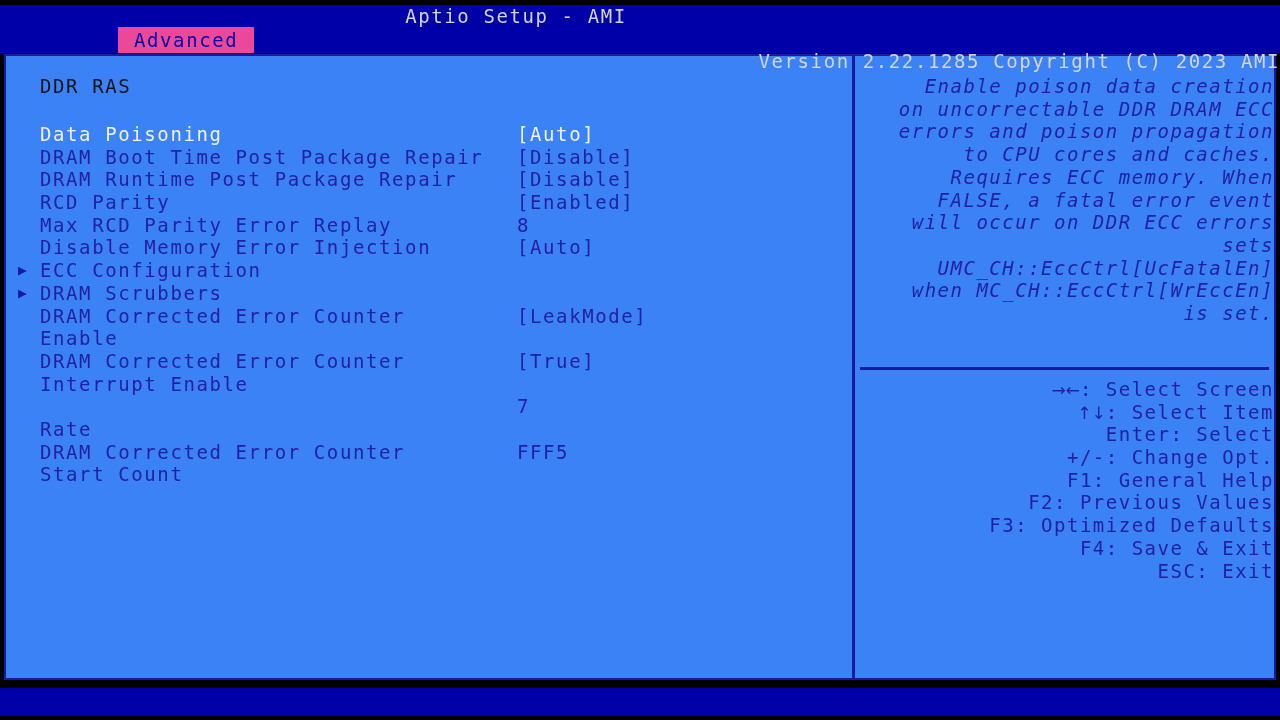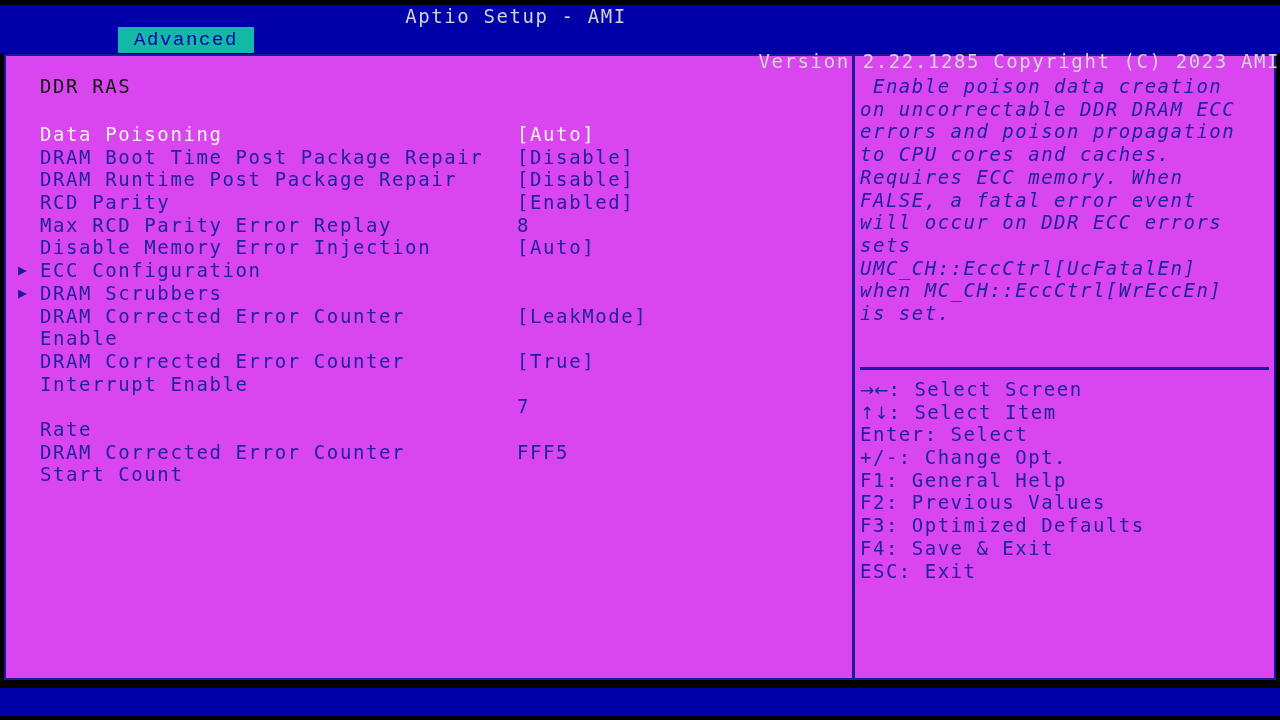--- a/index.html
+++ b/index.html
@@ -57,35 +57,35 @@
     top: 0;
     height: 26px;
     line-height: 26px;
     padding: 0 16px;
     font-size: 19px;
     letter-spacing: 1.6px;
     white-space: pre;
   }
   .tab.active {
     left: 118px;
-    background: #14b8a6;
+    background: #ec4899;
     color: #0000a8;
-    font-family: Liberation Mono, monospace;
   }
 
   
   .frame {
     position: absolute;
     left: 4px;
     top: 54px;
     width: 1272px;
     height: 626px;
-    background: #d946ef;
+    background: #3b82f6;
     border: 2px solid #1a1a9e;
     box-sizing: border-box;
+    text-align: right;
   }
 
   
   .left-panel {
     position: absolute;
     left: 0px;
     top: 0px;
     width: 844px;
     height: 622px;
     overflow: hidden;

